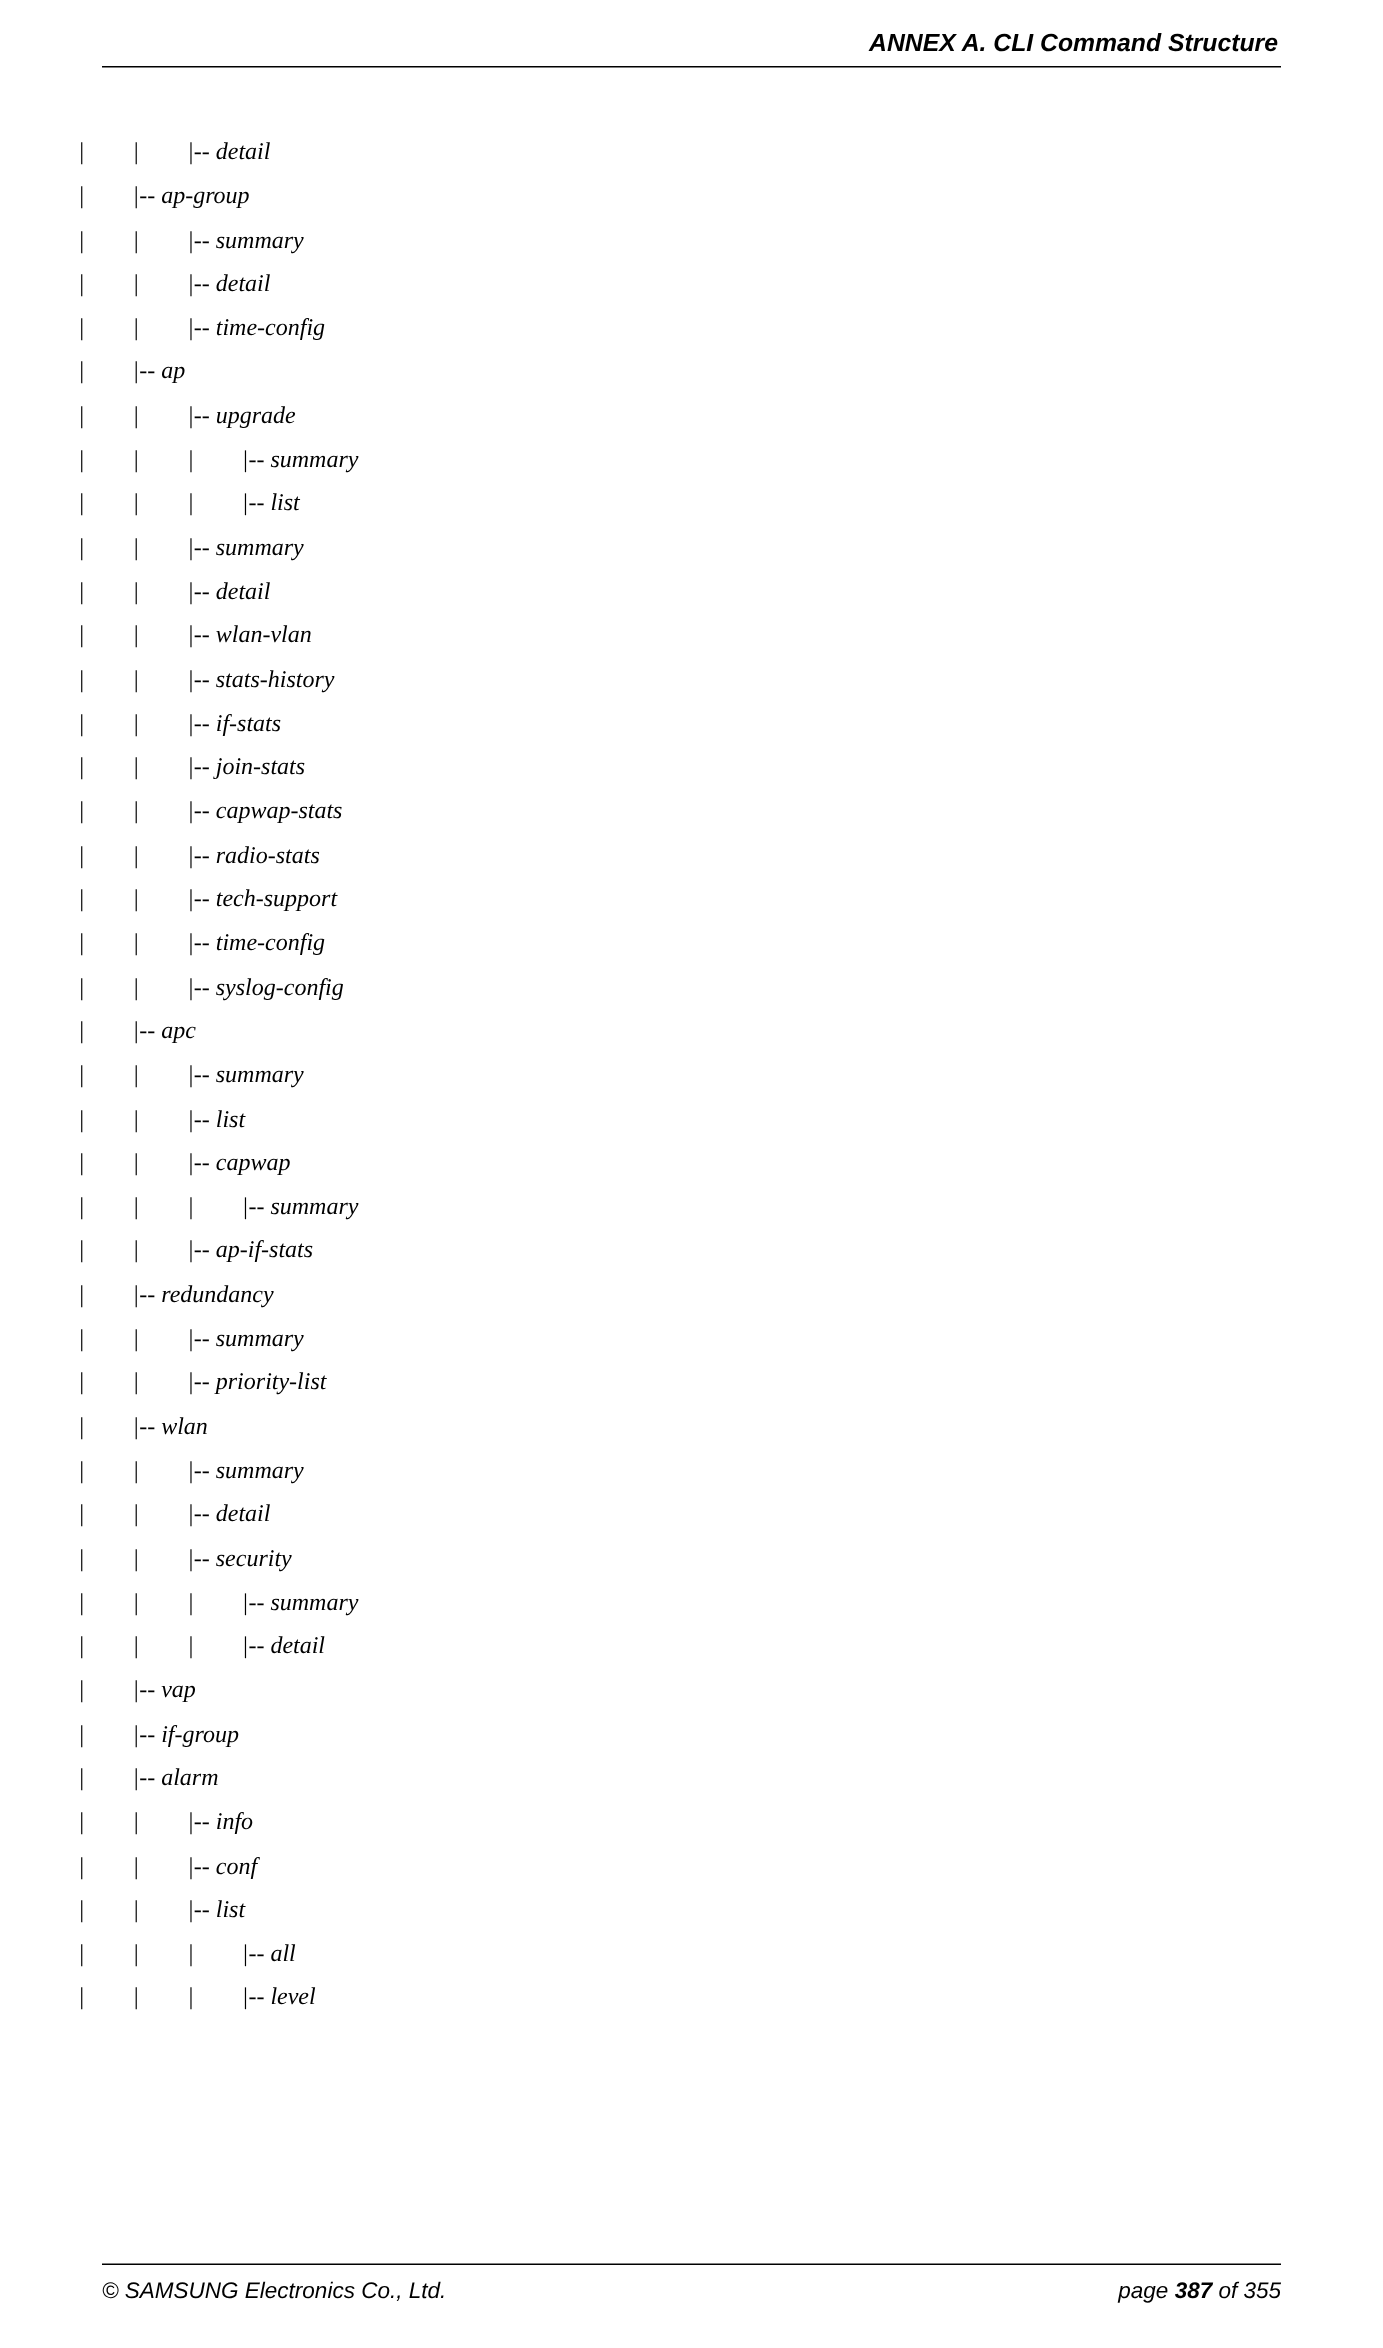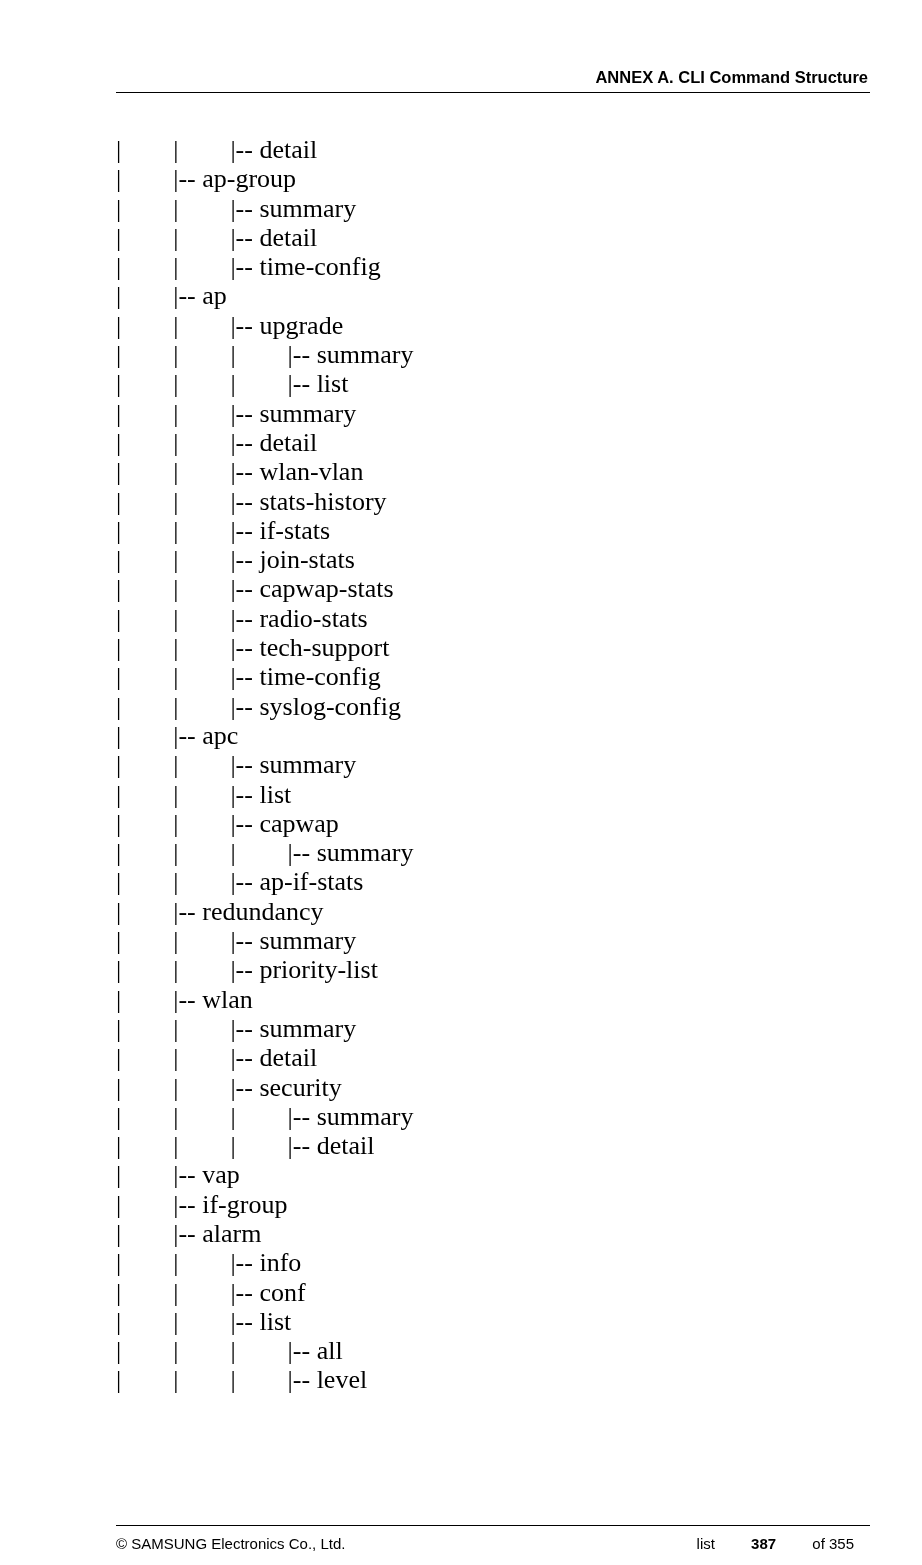--- a/index.html
+++ b/index.html
@@ -1,18 +1,19 @@
 <!DOCTYPE html>
 <html><head>
   <meta charset="utf-8">
   <style>
     * {
-      margin: 16px;
+      margin: 0;
       padding: 0;
       box-sizing: border-box;
+      font-style: italic;
     }
     body {
       font-family: "Times New Roman", Times, serif;
       font-size: 19px;
       background: white;
       width: 922px;
       height: 1565px;
       position: relative;
     }
     .header {
@@ -26,24 +27,24 @@
     .header-line {
       position: absolute;
       top: 44px;
       left: 68px;
       right: 68px;
       border-top: 1px solid #000;
     }
     .content {
       position: absolute;
       top: 87px;
-      left: 68px;
+      left: 52px;
       line-height: 29.3px;
       white-space: pre;
-      font-size: 26px;
+      font-size: 16px;
     }
     .footer-line {
       position: absolute;
       bottom: 55px;
       left: 68px;
       right: 68px;
       border-top: 1px solid #000;
     }
     .footer-left {
       position: absolute;
@@ -109,14 +110,14 @@
 |        |-- alarm
 |        |        |-- info
 |        |        |-- conf
 |        |        |-- list
 |        |        |        |-- all
 |        |        |        |-- level</div>
 
 <div class="footer-line"></div>
 <div class="footer-left">© SAMSUNG Electronics Co., Ltd.</div>
 <div class="footer-right">
-  <span>list </span><span class="page-current">387</span><span> of 355</span>
+  <span>page </span><span class="page-current">387</span><span> of 355</span>
 </div>
 
 </body></html>

